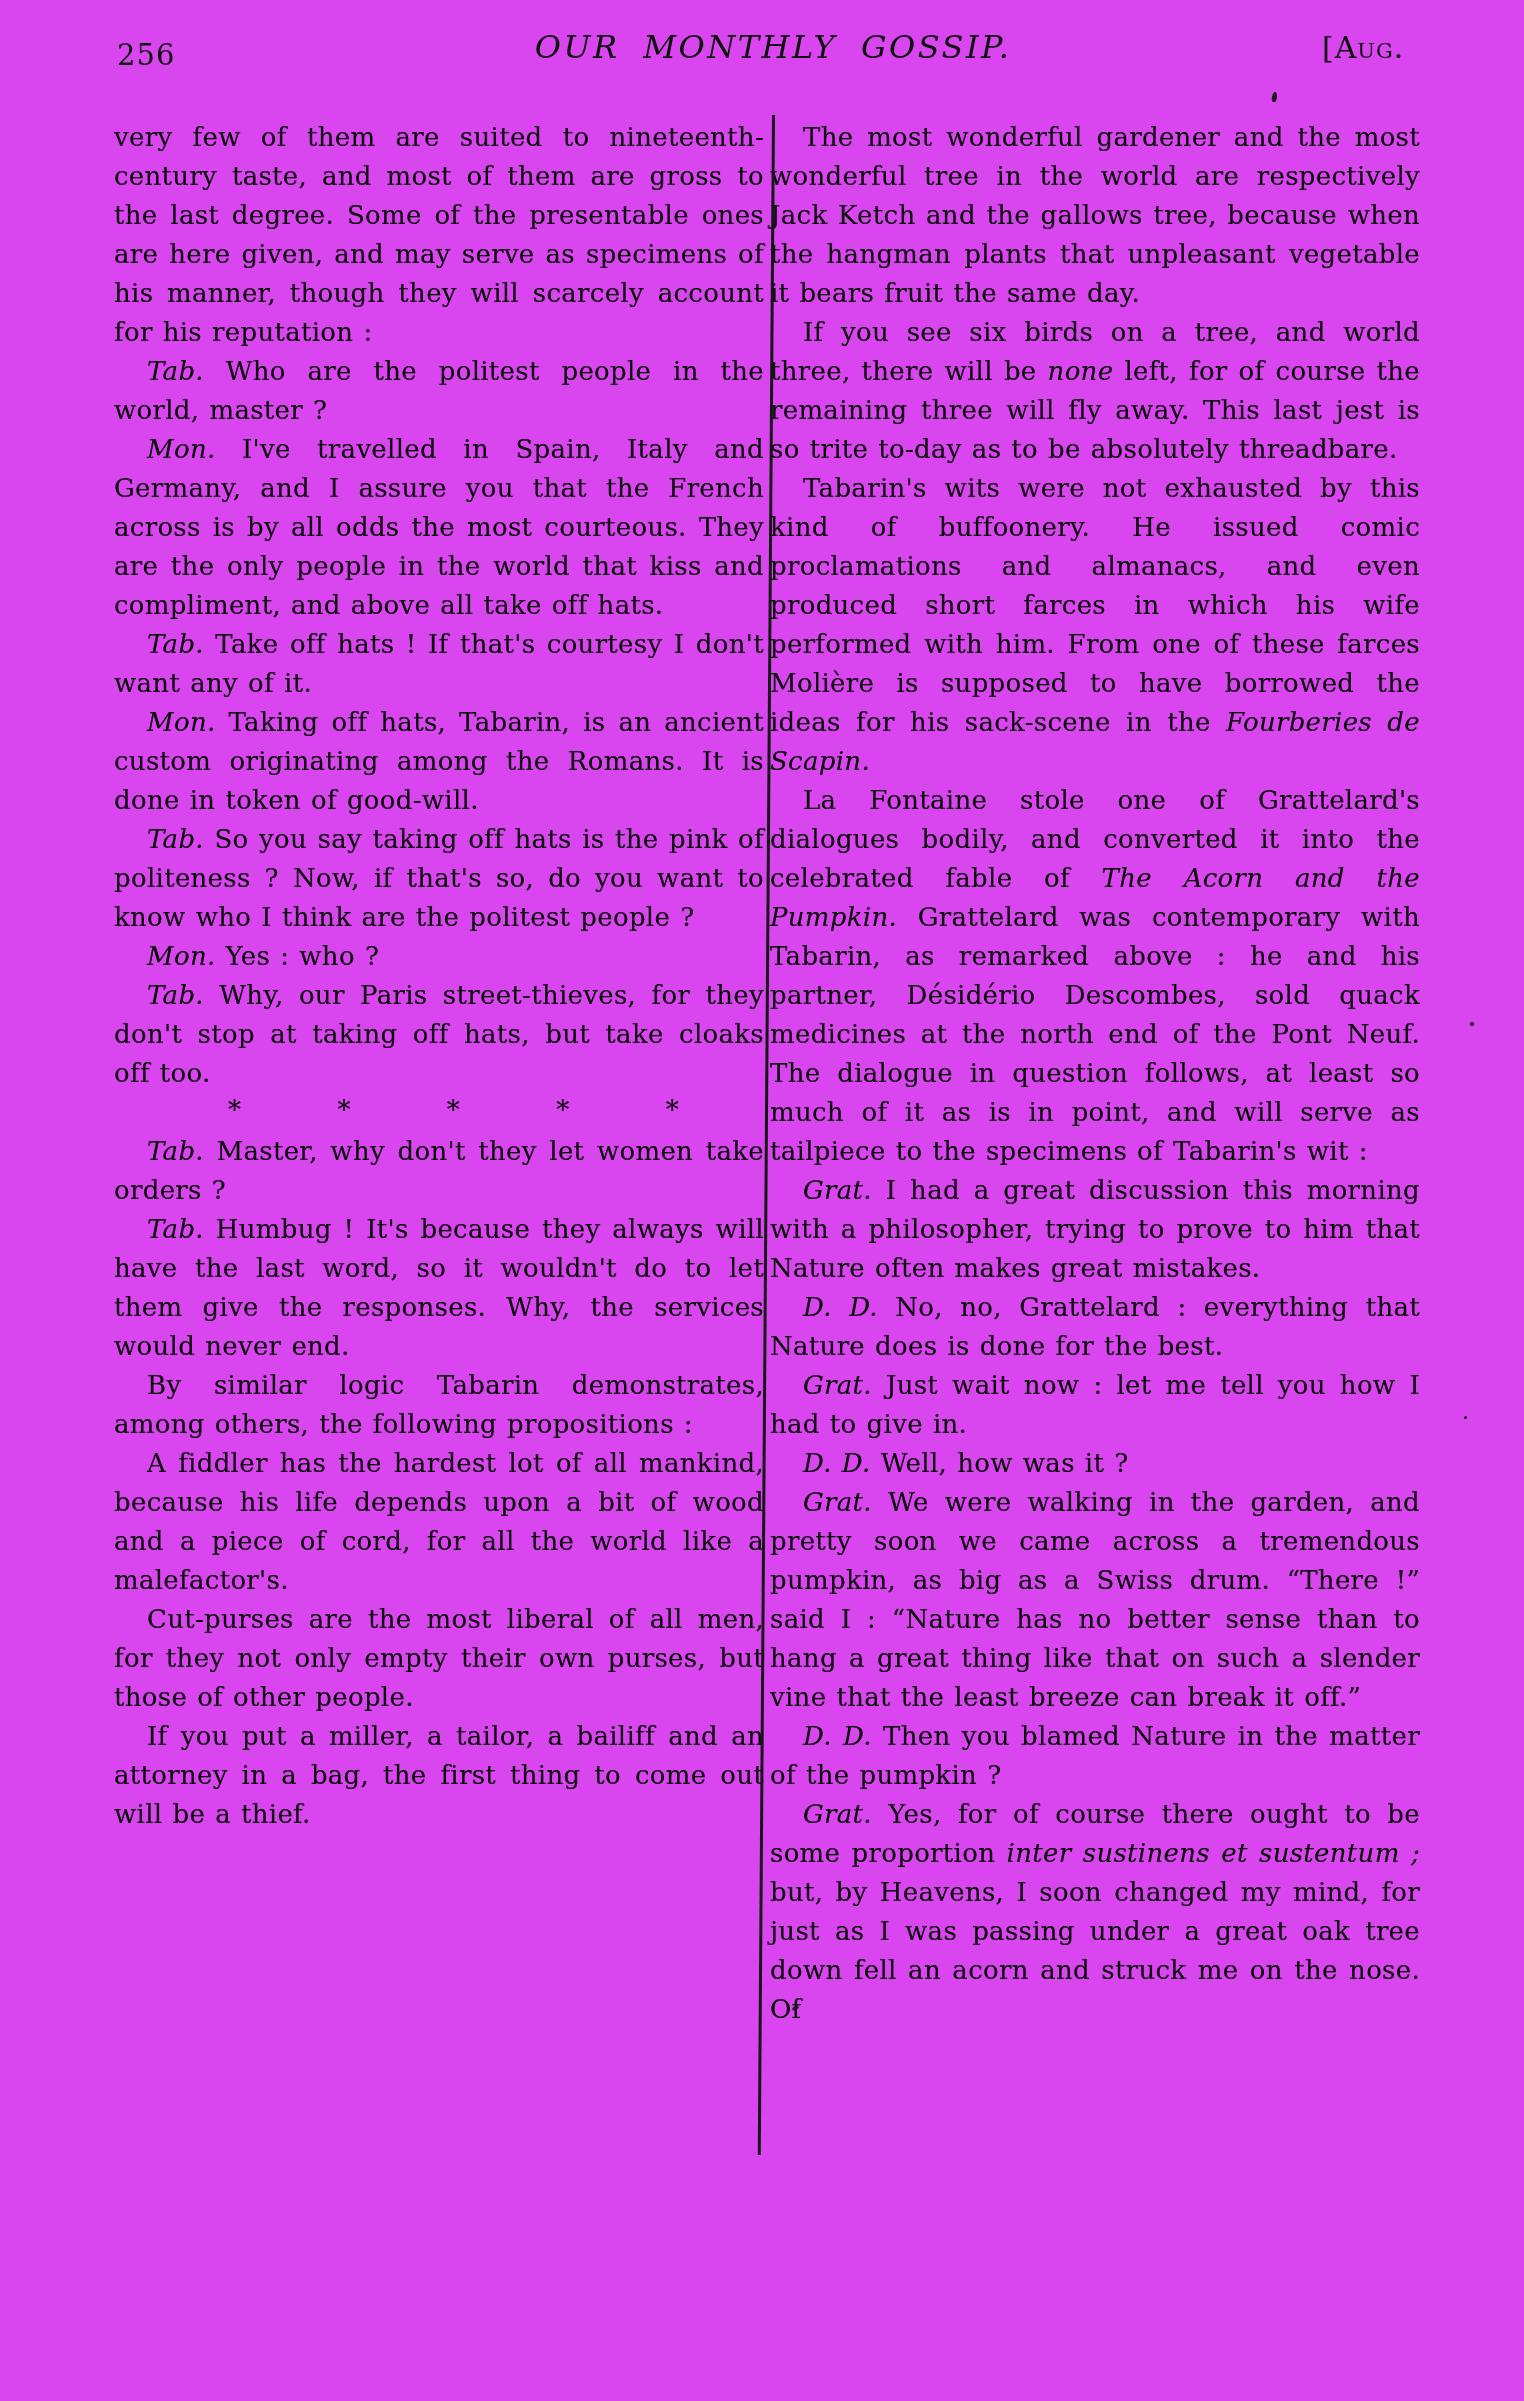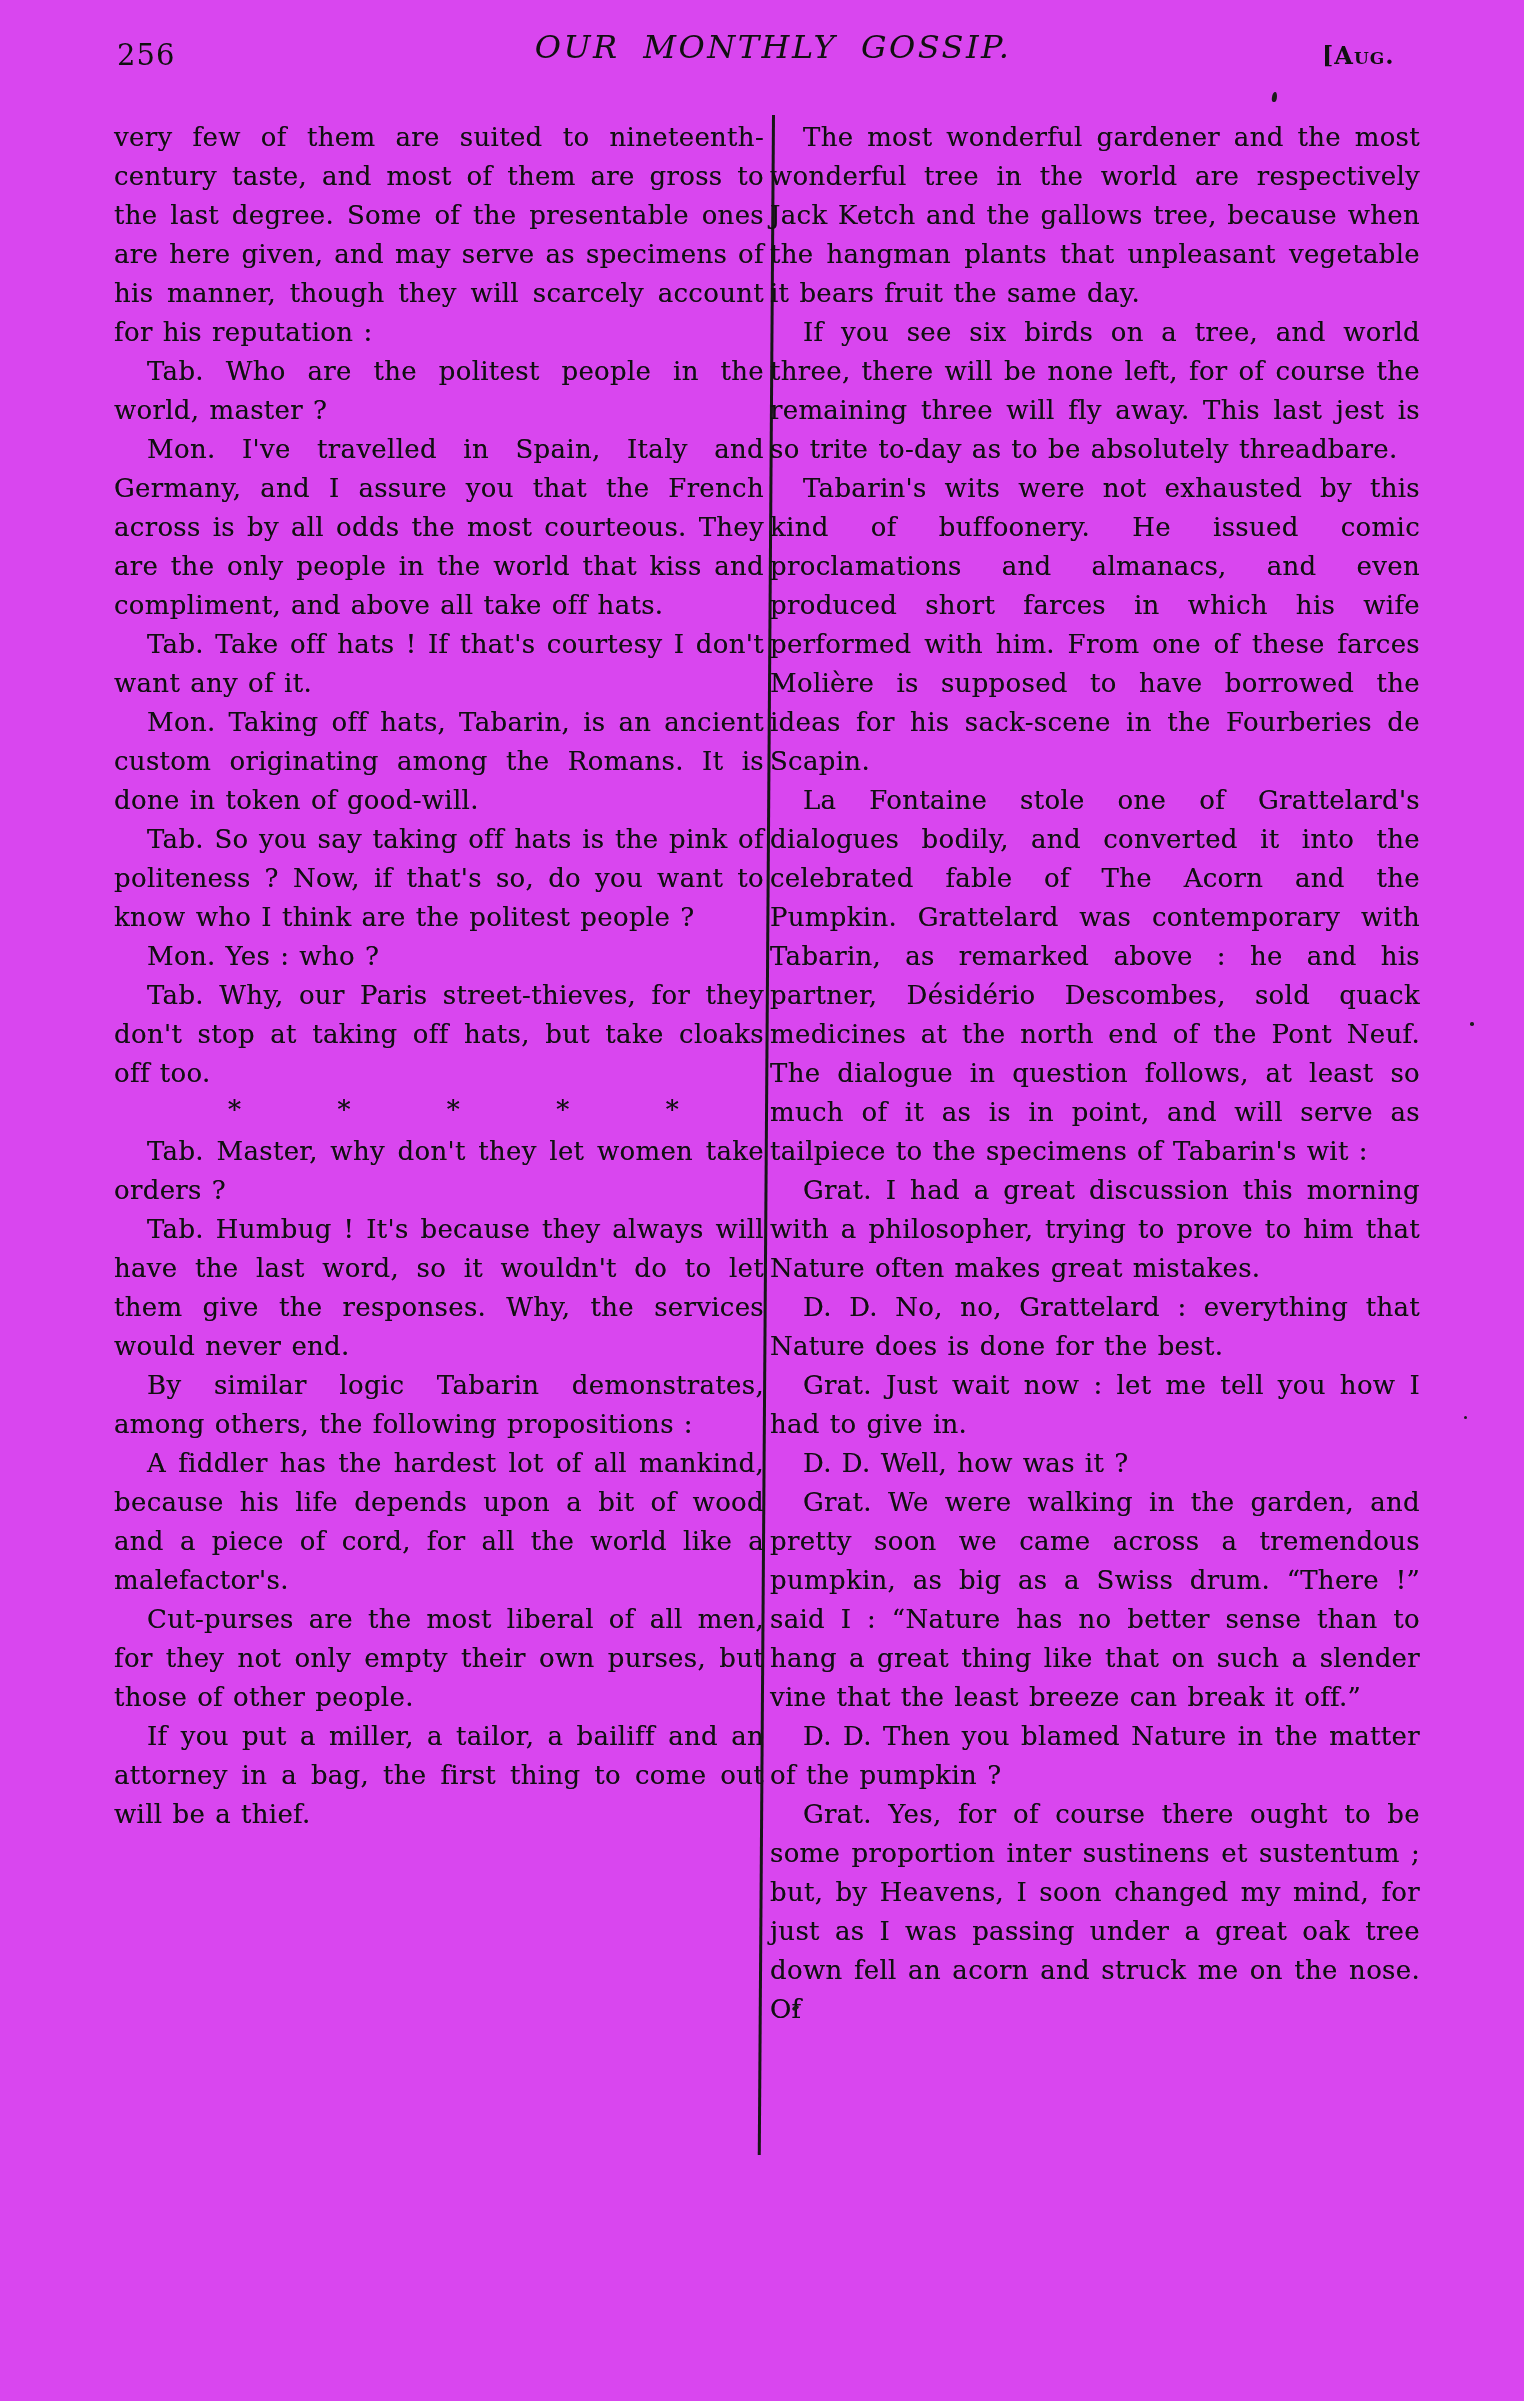--- a/index.html
+++ b/index.html
@@ -17,36 +17,36 @@
     font-size:29px; letter-spacing:1px;
   }
   .title {
     position:absolute; left:773px; top:28px;
     transform:translateX(-50%);
     font-style:italic; font-size:32px;
     letter-spacing:2.5px; word-spacing:11px;
     white-space:nowrap;
   }
   .issue {
-    position:absolute; left:1322px; top:41px;
-    font-size:24px; font-variant:small-caps; letter-spacing:1px;font-weight:bold;
+    position:absolute; left:1322px; top:30px;
+    font-size:30px; font-variant:small-caps; letter-spacing:1px;
   }
   
   .col {
     position:absolute; top:118px; width:650px;
     text-align:justify;
     font-size:26px; line-height:39px;
     letter-spacing:0.3px; word-spacing:1.5px;
     text-shadow:0 0 0.5px rgba(0,0,0,0.45);
   }
   .col.left  { left:114px; }
   .col.right { left:770px; }
   p.para { margin:0; padding:0; }
   p.para.indent { text-indent:33px; }
-  .it { }
+  .it { font-style:italic; }
   .stars {
     display:flex; justify-content:space-between; align-items:flex-start;
     padding-left:114px; padding-right:85px;
     height:39px; font-size:26px; line-height:34px;
     text-indent:0;
   }
   
   .divider {
     position:absolute; left:772px; top:115px;
     width:2.5px; height:2040px;

